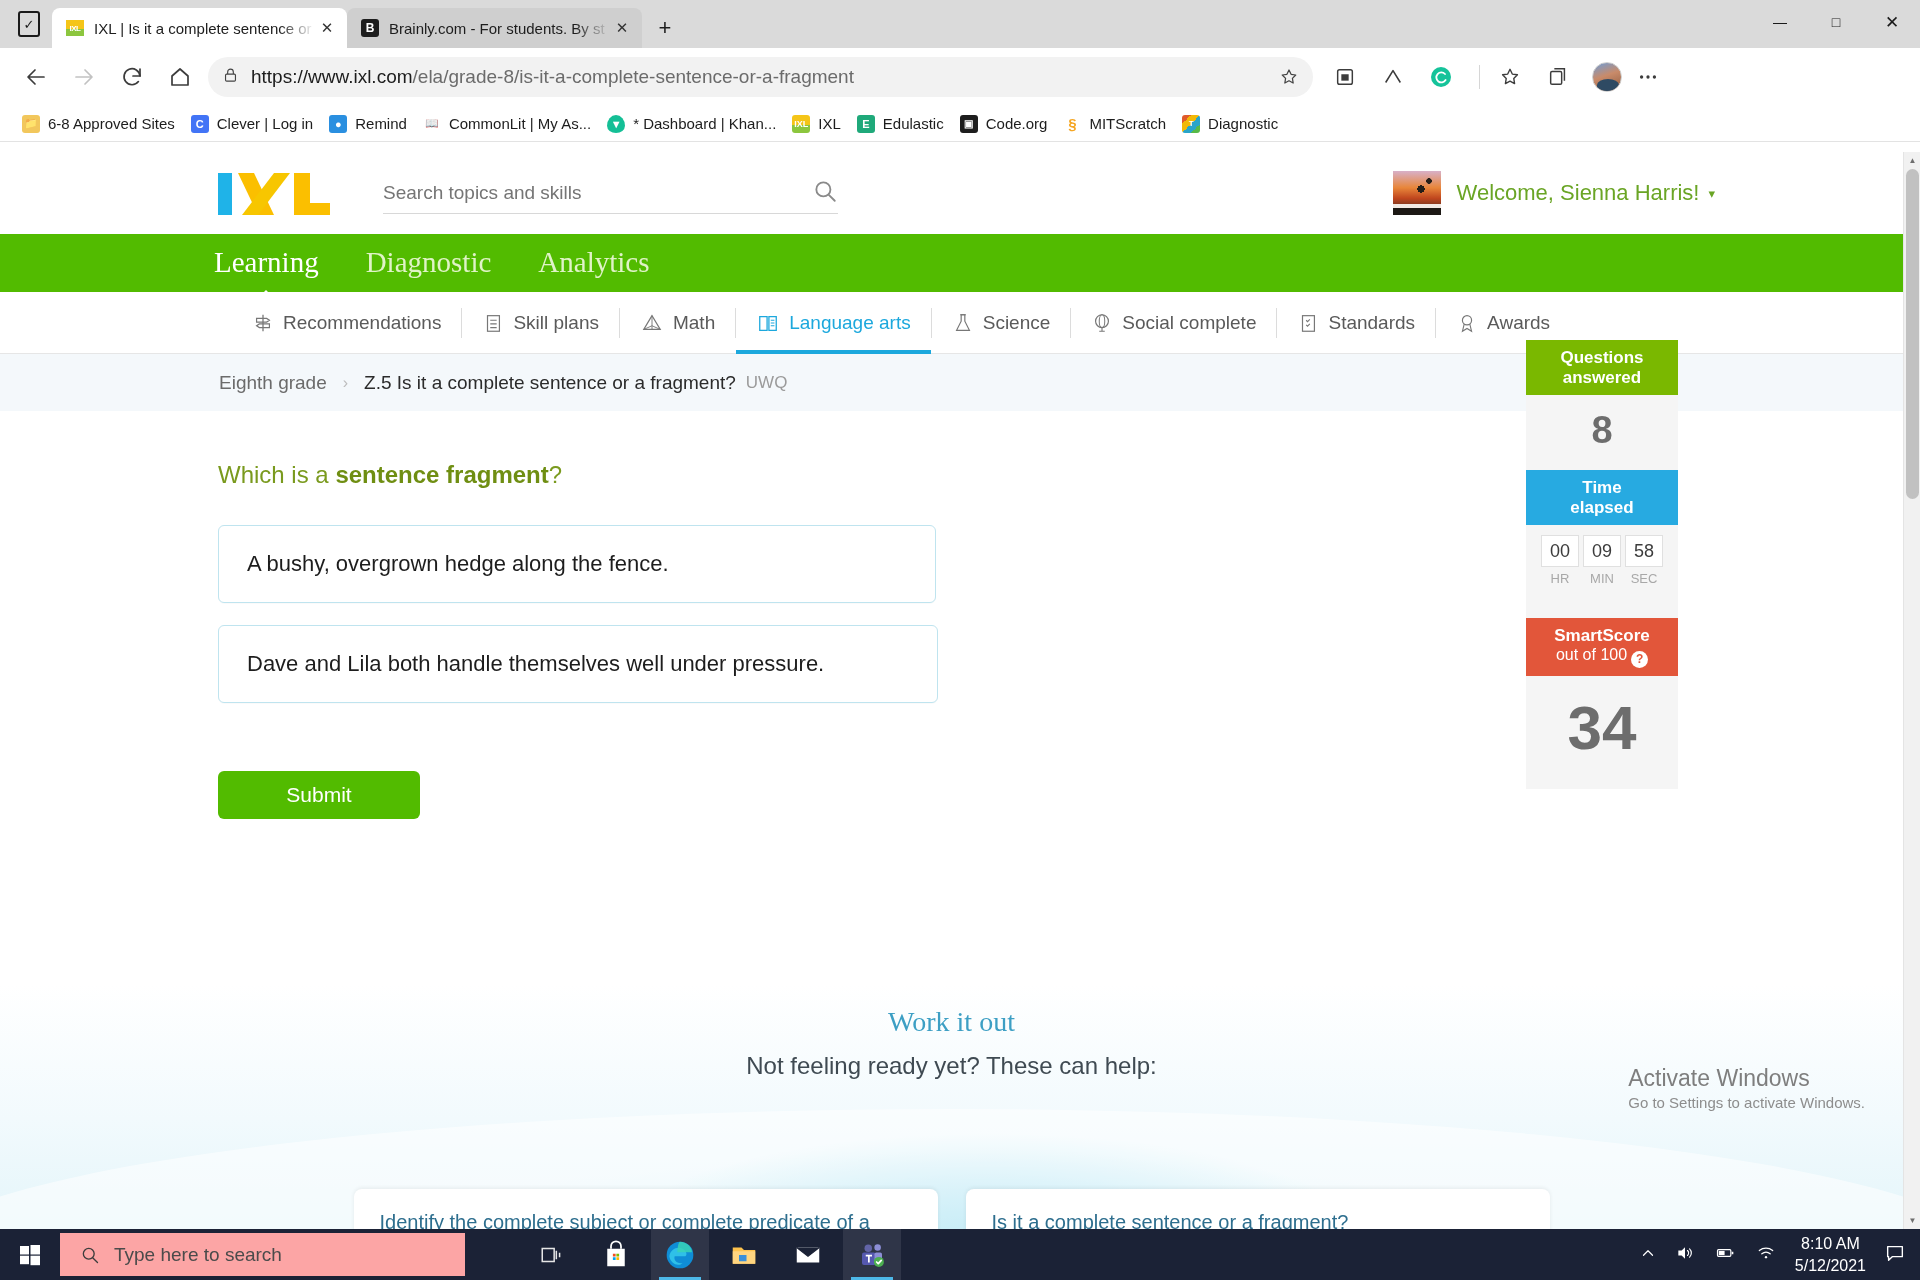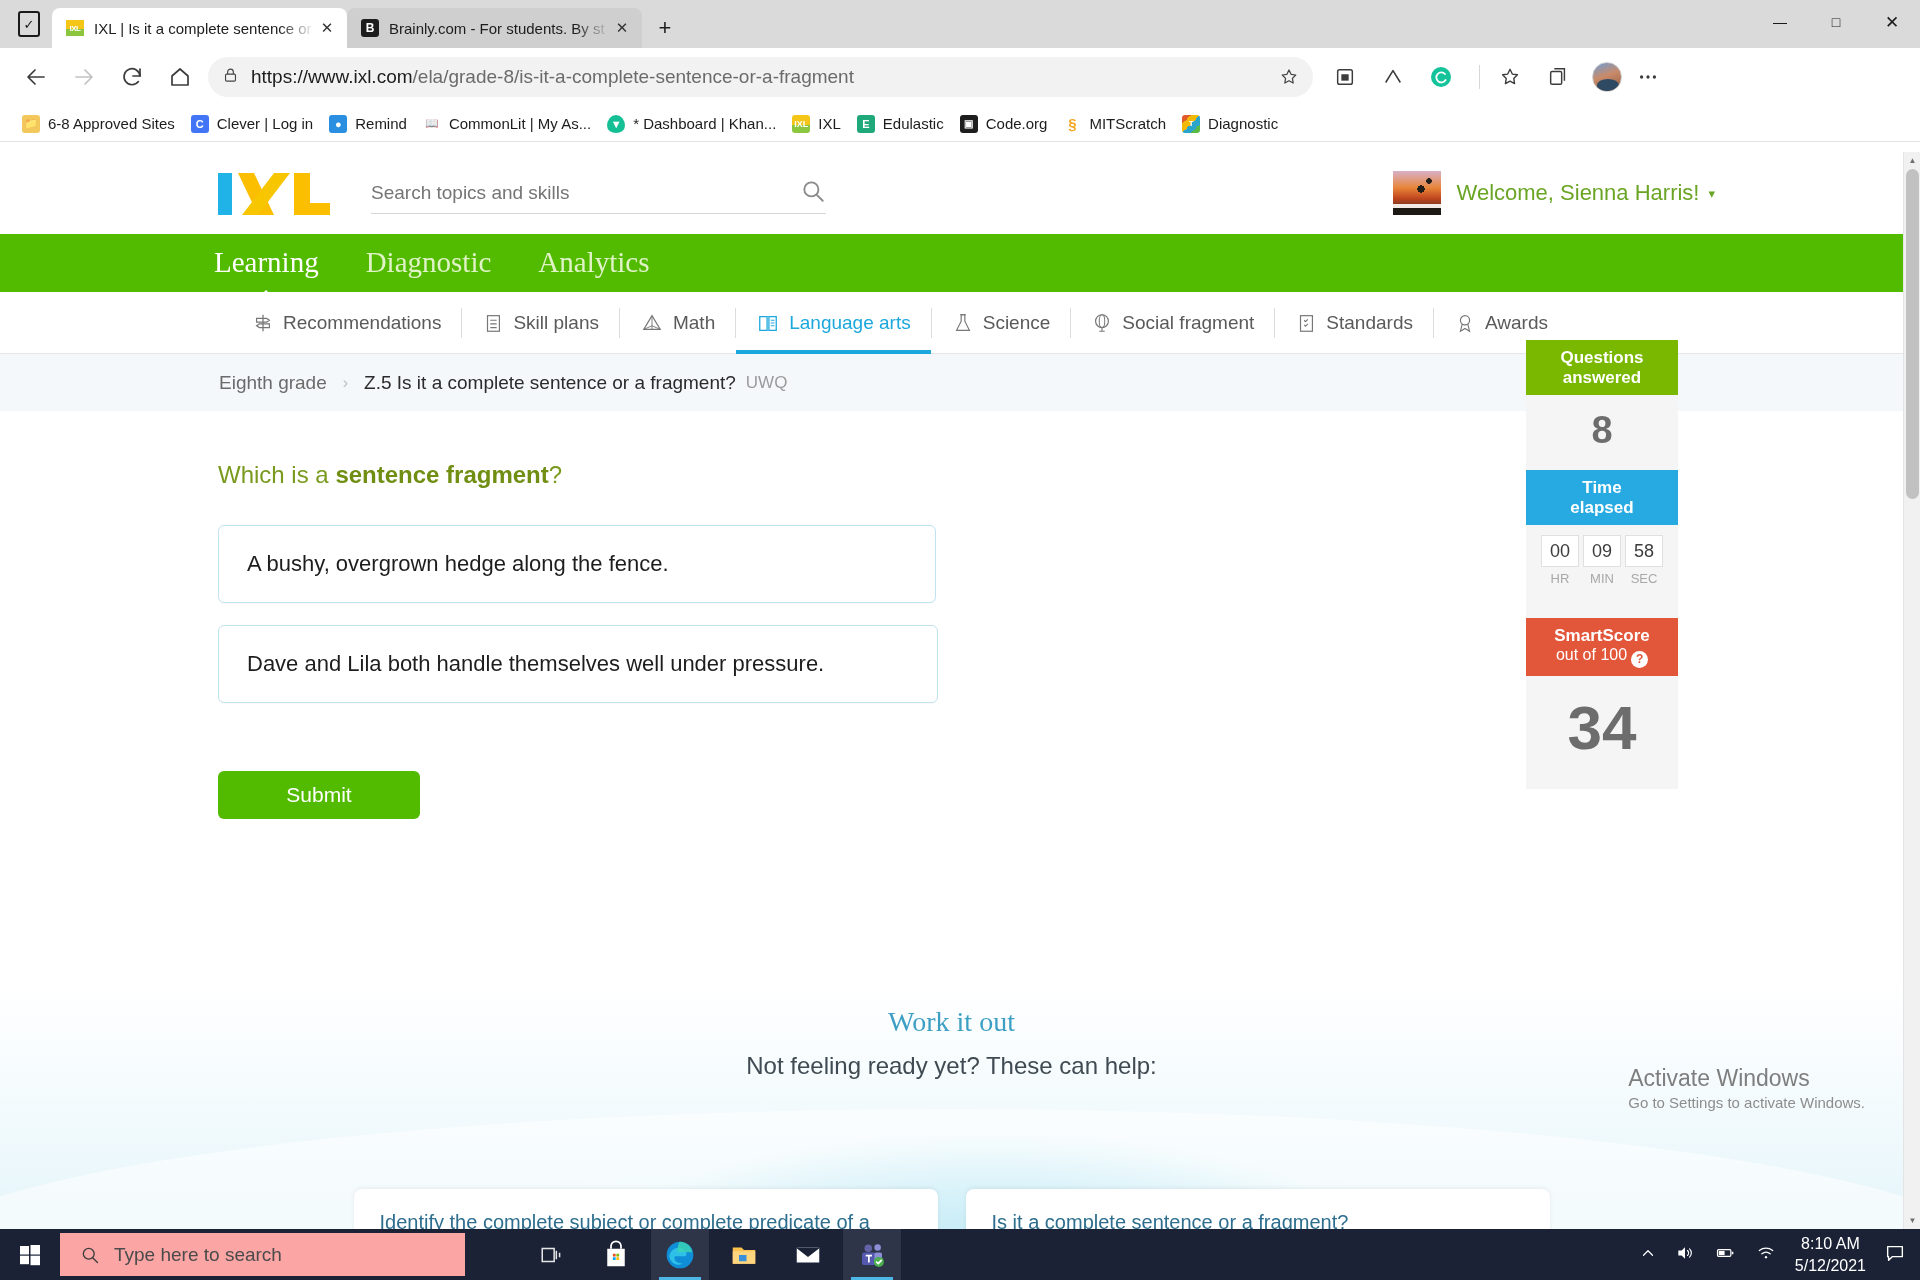--- a/index.html
+++ b/index.html
@@ -146,21 +146,21 @@
   .sb-thumb { position:absolute; top:17px; left:2px; width: 13px; height: 330px; background:#c1c1c1; border-radius:7px;}
 
   .ixl-header {
     height: 82px; display: flex; align-items: center; padding-left: 218px;
   }
   .ixl-logo {
     width: 112px; height: 44px; display: flex; align-items: stretch;
     font-family: "Liberation Sans", sans-serif;
   }
   .search-wrap {
-    margin-left: 41px; width: 455px; border-bottom: 1px solid #d8d8d8;
+    margin-left: 53px; width: 455px; border-bottom: 1px solid #d8d8d8;
     height: 42px; display: flex; align-items: center; justify-content: space-between;
   }
   .search-input {
     border: none; outline: none; font-size: 19px; color: #9a9a9a;
     font-family: "Liberation Sans", sans-serif; background: transparent; width: 380px;
   }
   .welcome {
     margin-left: auto; margin-right: 205px; display: flex; align-items: center;
   }
   .welcome-avatar {
@@ -574,21 +574,21 @@
       </div>
       <div class="sn-sep"></div>
       <div class="sn">
         <span class="sn-ico">
           <svg width="22" height="22" viewBox="0 0 24 24">
               <circle cx="12" cy="10" r="7" fill="none" stroke="#777" stroke-width="1.3"></circle>
               <ellipse cx="12" cy="10" rx="3" ry="7" fill="none" stroke="#777" stroke-width="1.1"></ellipse>
               <path d="M12 17v4M9 21h6" stroke="#777" stroke-width="1.2"></path>
             </svg>
         </span>
-        <span>Social fragment</span>
+        <span>Social complete</span>
       </div>
       <div class="sn-sep"></div>
       <div class="sn">
         <span class="sn-ico">
           <svg width="22" height="22" viewBox="0 0 24 24">
               <rect x="6" y="4" width="13" height="17" fill="none" stroke="#777" stroke-width="1.3"></rect>
               <path d="M10 9l1.5 1.5L14 8M10 14l1.5 1.5L14 13" fill="none" stroke="#777" stroke-width="1.2"></path>
             </svg>
         </span>
         <span>Standards</span>

